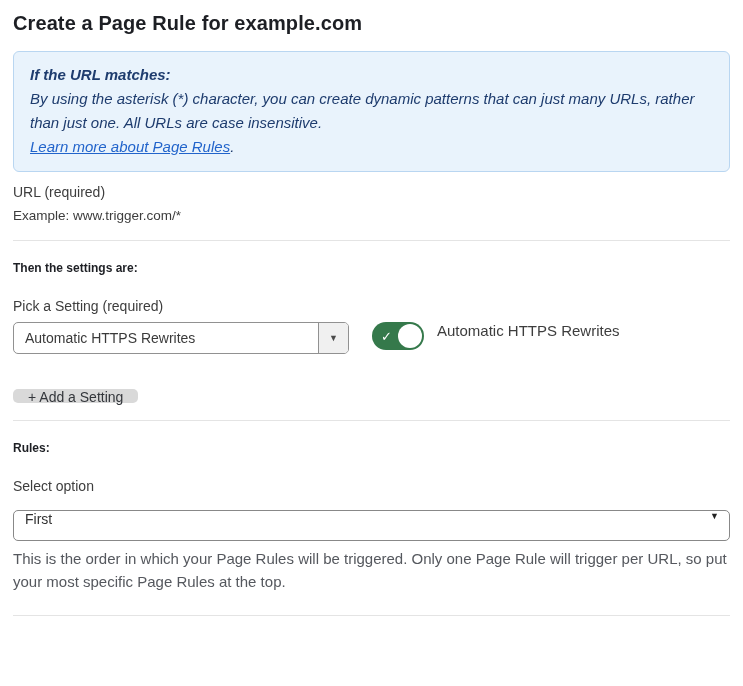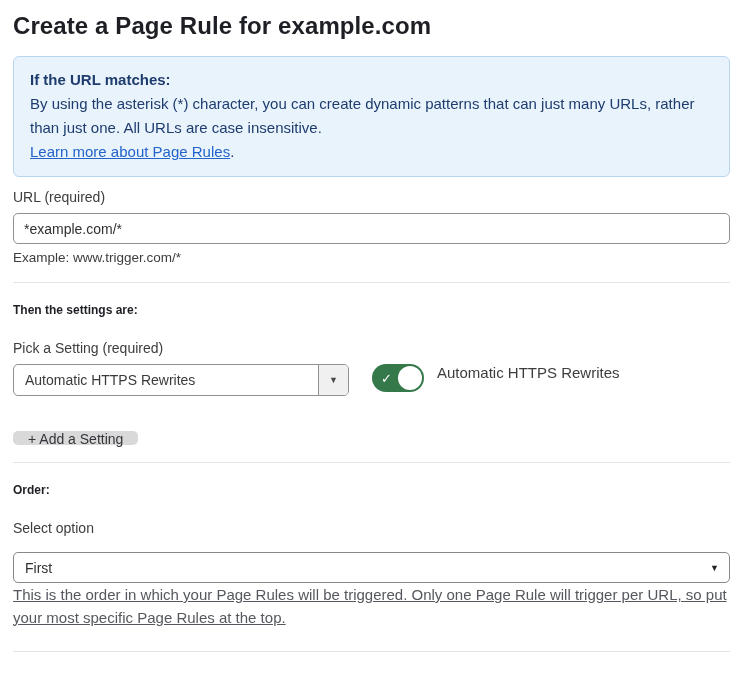--- a/index.html
+++ b/index.html
@@ -9,29 +9,29 @@
     --text-dark:#1d1f24; --text-label:#3d3d3d; --text-helper:#55585e;
   }
   *{box-sizing:border-box;margin:0;padding:0;}
   html,body{width:743px;background:#fff;}
   body{
     font-family:"Liberation Sans","DejaVu Sans",sans-serif;
     color:var(--text-dark);
     width:743px;height:686px;overflow:hidden;
   }
   .container{padding:12px 13px 0 13px;}
-  .page-title{font-size:24px;font-weight:700;letter-spacing:.1px;color:var(--text-dark);margin-bottom:16px;}
+  .page-title{font-size:20px;font-weight:700;letter-spacing:.1px;color:var(--text-dark);margin-bottom:16px;}
   
   .info-box{
     background:var(--info-bg);
     border:1px solid var(--info-border);
     border-radius:6px;
     padding:11px 16px 12px 16px;
     color:var(--info-text);
-    font-size:15px;line-height:1.6;
+    font-size:15px;line-height:1.6;font-style:italic;
   }
   .info-box .info-heading{font-weight:700;}
   .info-box a{color:var(--link);text-decoration:underline;cursor:pointer;margin-top:32px;}
   
   .field-label{font-size:14px;color:var(--text-label);margin-top:21px;margin-bottom:8px;}
   .text-input{
     width:100%;height:31px;
     border:1px solid var(--border-gray);
     border-radius:5px;
     padding:0 10px;font-size:14px;color:#303030;
@@ -77,42 +77,41 @@
     display:inline-block;border:none;border-radius:5px;
     font-family:"Liberation Sans","DejaVu Sans",sans-serif;
     font-size:14px;height:14px;padding:0 15px;cursor:pointer;
   }
   .btn-gray{background:var(--button-gray);color:#33363b;}
   .add-setting{margin-top:35px;}
   
   .wide-select{
     width:100%;height:31px;margin-top:16px;
     border:1px solid #888;border-radius:5px;
-    display:flex;align-items:center;justify-content:space-between;
+    display:flex;align-items:flex-start;justify-content:space-between;
     padding:0 10px 0 11px;font-size:14px;color:#303030;
     background:#fff;cursor:pointer;
   }
   .wide-select .caret{font-size:9px;color:#222;}
-  .order-helper{font-size:15px;color:var(--text-helper);line-height:1.5;margin-top:1px;text-decoration:underline;}
+  .order-helper{font-size:15px;color:var(--text-helper);line-height:1.5;margin-top:7px;}
 </style>
 </head>
 <body>
 
 <div class="container">
 
   <h1 class="page-title">Create a Page Rule for example.com</h1>
 
   <div class="info-box">
     <div class="info-heading">If the URL matches:</div>
     <div>By using the asterisk (*) character, you can create dynamic patterns that can just many URLs, rather than just one. All URLs are case insensitive.</div>
     <div><a>Learn more about Page Rules</a><span>.</span></div>
   </div>
 
   <div class="field-label" style="margin-top:12px;">URL (required)</div>
-  <input class="text-input" type="text" value="*example.com/*" style="">
   <div class="helper-text">Example: www.trigger.com/*</div>
 
   <hr class="divider" style="margin-top:17px;">
 
   <h2 class="section-heading">Then the settings are:</h2>
 
   <div class="field-label" style="margin-top:23px;">Pick a Setting (required)</div>
 
   <div class="setting-row">
     <div class="select-control">
@@ -125,21 +124,21 @@
       <span class="check">✓</span>
       <span class="knob"></span>
     </div>
     <div class="toggle-label">Automatic HTTPS Rewrites</div>
   </div>
 
   <button class="btn btn-gray add-setting">+ Add a Setting</button>
 
   <hr class="divider" style="margin-top:14px;">
 
-  <h2 class="section-heading">Order:</h2>
+  <h2 class="section-heading">Rules:</h2>
 
   <div class="field-label" style="margin-top:23px;">Select option</div>
 
   <div class="wide-select">
     <span>First</span>
     <span class="caret">▼</span>
   </div>
   <div class="order-helper">This is the order in which your Page Rules will be triggered. Only one Page Rule will trigger per URL, so put your most specific Page Rules at the top.</div>
 
   <hr class="divider" style="margin-top:22px;">

